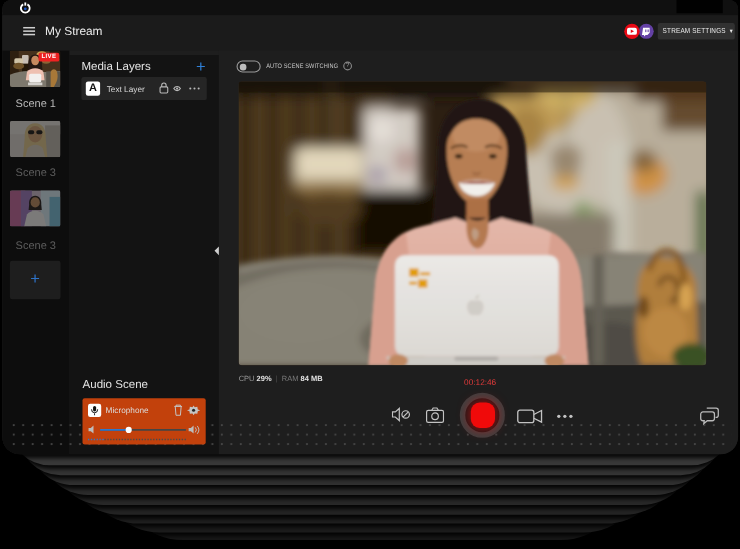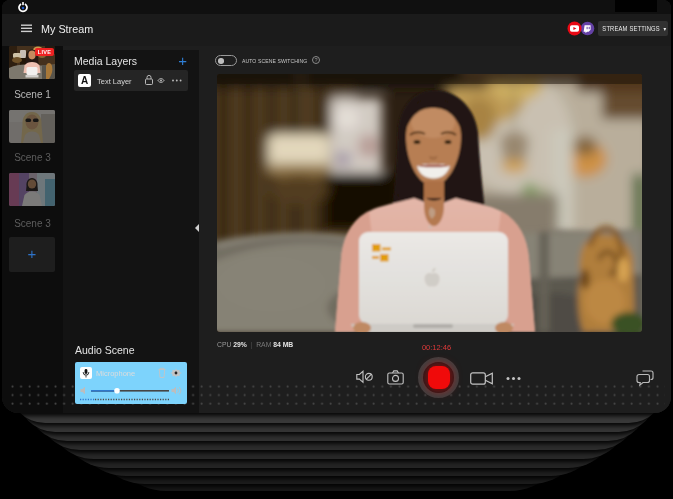--- a/index.html
+++ b/index.html
@@ -25,21 +25,21 @@
     border-radius:2px; color:#fff; font-size:5.5px; font-weight:bold; text-align:center; line-height:8.5px; letter-spacing:.3px;}
   #plustile { position:absolute; left:7px; top:191px; width:46px; height:35px; background:#1e1e1e;
     border-radius:2px; color:#2e73c8; font-size:15px; text-align:center; line-height:34px; font-weight:300;}
   #mediatitle { position:absolute; left:11px; top:5px; font-size:10.5px; color:#e3e3e3; }
   #mplus { position:absolute; right:12px; top:2px; color:#2f7fd6; font-size:15px; font-weight:300; }
   .mrow { position:absolute; left:11px; width:114px; height:21px; background:#252525; border-radius:2px; }
   .mrow .ic { position:absolute; left:4px; top:4px; width:13px; height:13px; background:#fff; border-radius:2px; }
   .mrow .lbl { position:absolute; left:23px; top:7px; font-size:7.5px; color:#d6d6d6; }
   .rowicons { position:absolute; right:2px; top:4px; }
   #amtitle { position:absolute; left:12px; top:294px; font-size:10.5px; color:#e3e3e3; }
-  #mixbox { position:absolute; left:12px; top:312px; width:112px; height:42px; background:#7dd3fc; border-radius:2px; z-index:6;}
+  #mixbox { position:absolute; left:12px; top:312px; width:112px; height:42px; background:#c2410c; border-radius:2px; z-index:6;}
   #dots { position:absolute; left:8px; top:383px; width:655px; height:27px; z-index:4; }
   #togglerow { position:absolute; left:16px; top:9px; height:12px; }
   #togpill { position:absolute; left:0; top:0; width:22px; height:11px; border:1px solid #9a9a9a;
     border-radius:6px; background:#1e1e1e; }
   #togknob { position:absolute; left:2px; top:2px; width:5.5px; height:5.5px; border-radius:50%; background:#bdbdbd; }
   #toglbl { position:absolute; left:27px; top:2.5px; font-size:6px; color:#c9c9c9; letter-spacing:.1px; white-space:nowrap; transform:scaleX(.85); transform-origin:0 50%;}
   #qmark { position:absolute; left:97px; top:1px; width:8px; height:8px; border-radius:50%;
     border:1px solid #8a8a8a; color:#9a9a9a; font-size:5.5px; text-align:center; line-height:7px; }
   #video { position:absolute; left:18px; top:28px; width:425px; height:258px; border-radius:3px; overflow:hidden; background:#3a2b1e; }
   #stats { position:absolute; left:18px; top:295px; font-size:6.8px; color:#8f8f8f; white-space:nowrap;}

